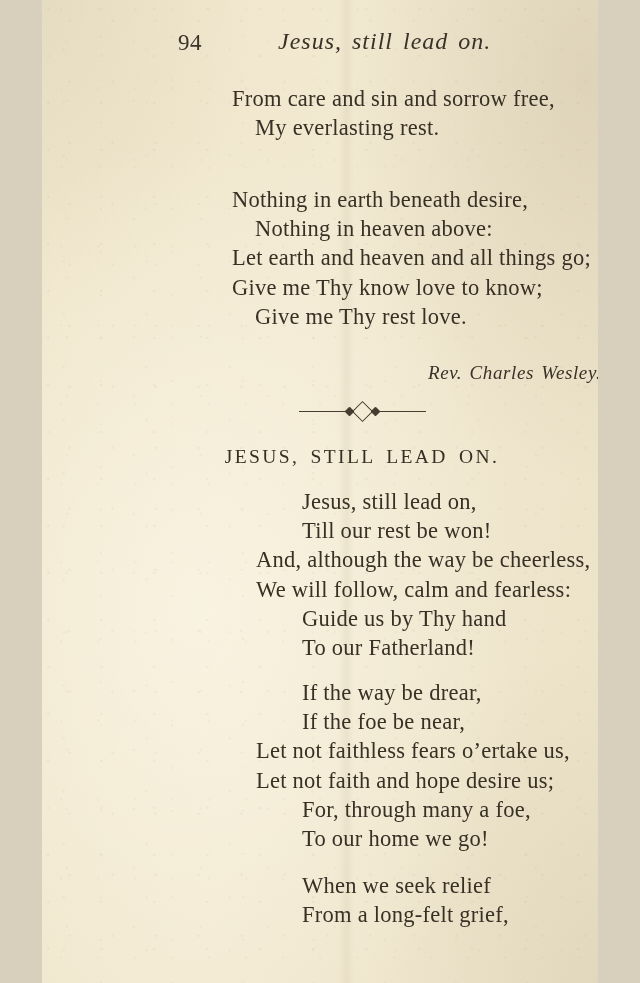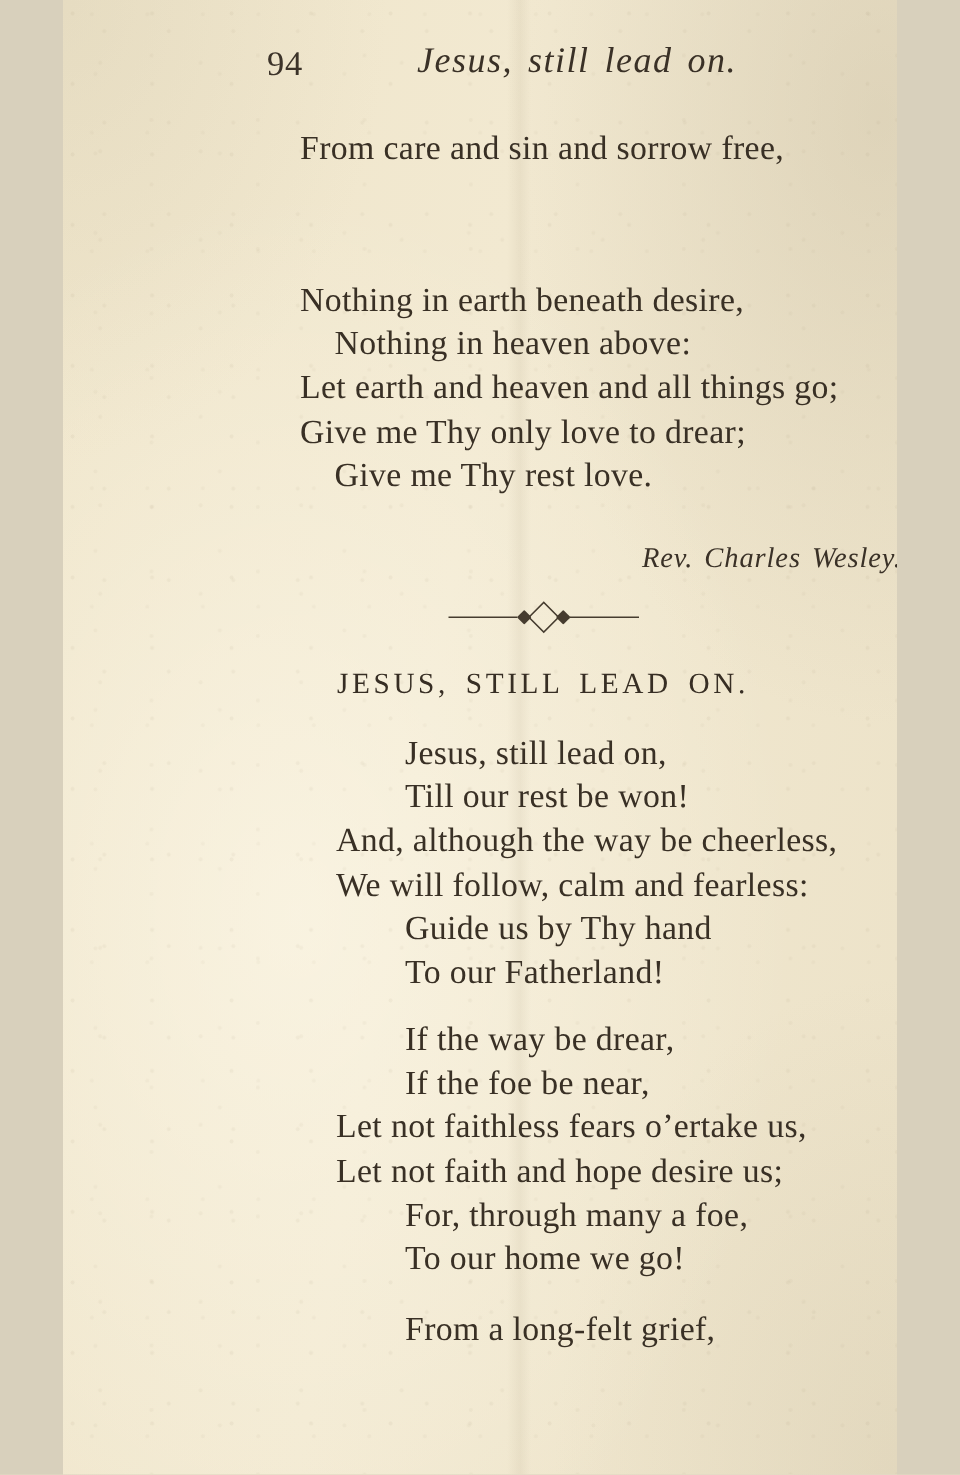--- a/index.html
+++ b/index.html
@@ -90,20 +90,21 @@
   }
 
   
   .verse {
     position: absolute;
     font-size: 22.5px;
     line-height: 29.2px;
     color: #393025;
     white-space: nowrap;
     letter-spacing: 0.25px;
+    margin-left: 32px;
   }
   .verse .ln { display: block; }
   .verse .ln.i1 { padding-left: 23px; }
 
   
   #verse-1 { left: 158px; top: 84px; }
   #verse-2 { left: 158px; top: 185px; }
 
   .attrib {
     position: absolute;
@@ -178,26 +179,27 @@
 
   <div class="content">
 
     <div class="runhead">
       <span class="folio">94</span>
       <span class="runtitle">Jesus, still lead on.</span>
     </div>
 
     <div class="verse" id="verse-1">
         <div class="ln">From care and sin and sorrow free,</div>
+        <div class="ln i1">My everlasting rest.</div>
       </div>
     <div class="verse" id="verse-2">
         <div class="ln">Nothing in earth beneath desire,</div>
         <div class="ln i1">Nothing in heaven above:</div>
         <div class="ln">Let earth and heaven and all things go;</div>
-        <div class="ln">Give me Thy only love to drear;</div>
+        <div class="ln">Give me Thy know love to know;</div>
         <div class="ln i1">Give me Thy rest love.</div>
       </div>
 
     <div class="attrib">Rev. Charles Wesley.</div>
 
     <div class="ornament">
       <span class="orn-rule"></span>
       <span class="orn-dot"></span>
       <span class="orn-diamond"></span>
       <span class="orn-dot"></span>
@@ -216,17 +218,18 @@
       </div>
     <div class="verse" id="verse-4">
         <div class="ln i1">If the way be drear,</div>
         <div class="ln i1">If the foe be near,</div>
         <div class="ln">Let not faithless fears o’ertake us,</div>
         <div class="ln">Let not faith and hope desire us;</div>
         <div class="ln i1">For, through many a foe,</div>
         <div class="ln i1">To our home we go!</div>
       </div>
     <div class="verse" id="verse-5">
+        <div class="ln i1">When we seek relief</div>
         <div class="ln i1">From a long-felt grief,</div>
       </div>
 
   </div>
 </div>
 
 </body></html>

